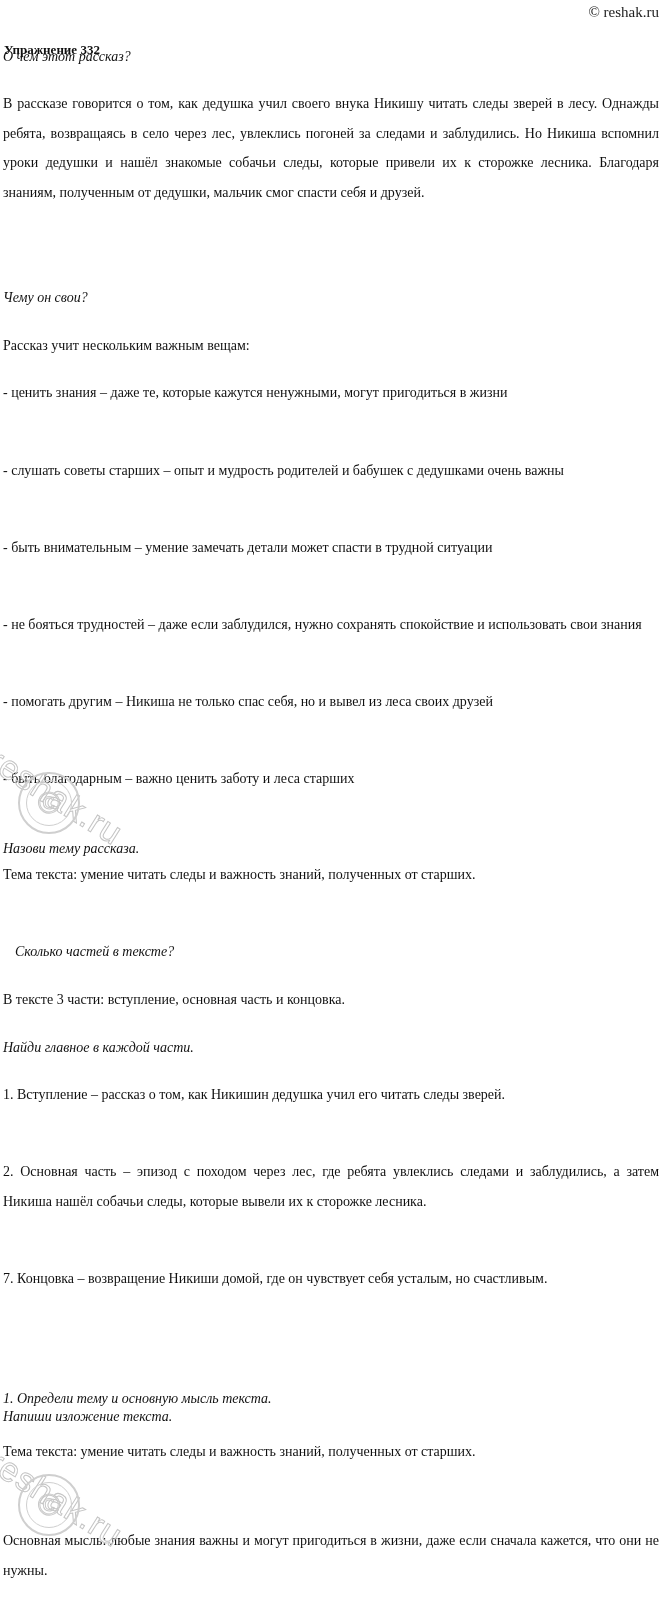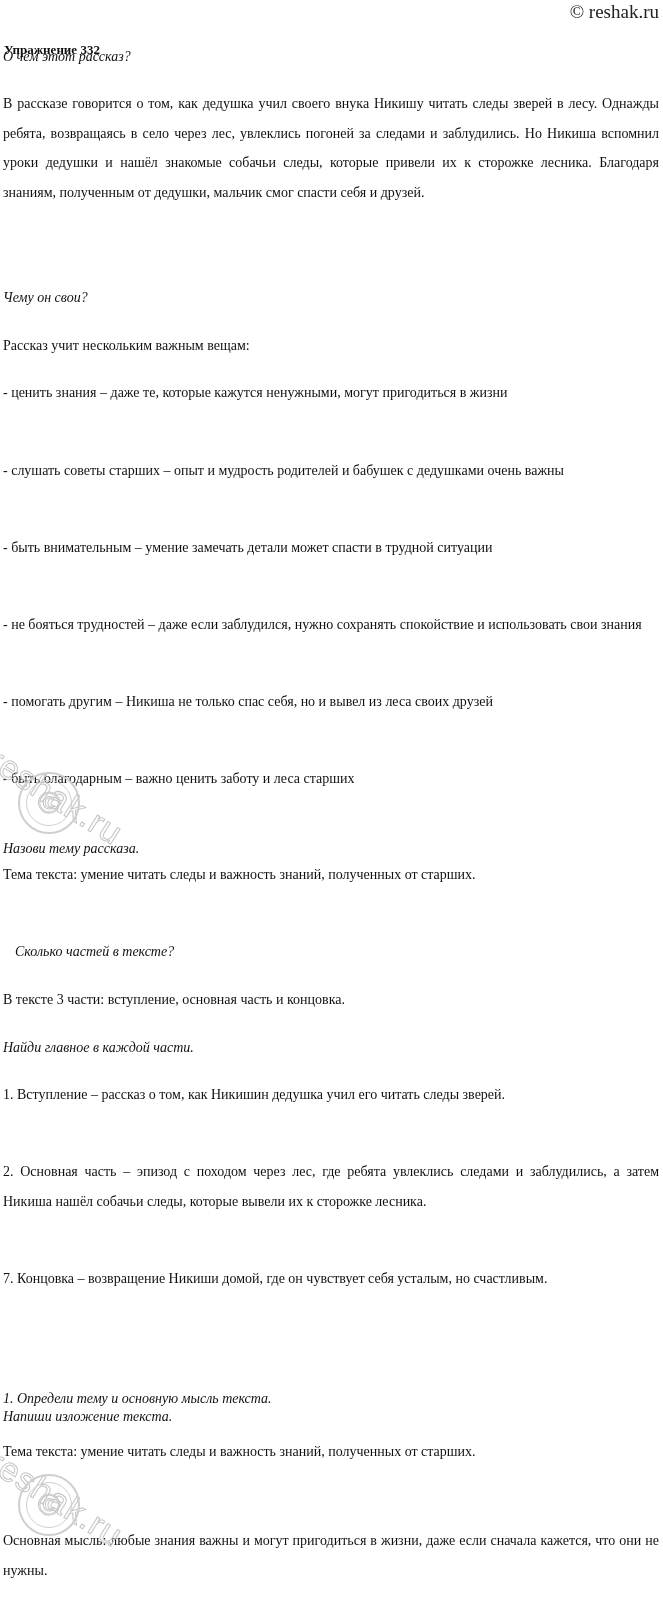--- a/index.html
+++ b/index.html
@@ -29,21 +29,21 @@
       font-weight: bold;
       font-size: 13px;
       line-height: 24px;
       color: #111;
       margin-top: 30px;
     }
     .copyright {
       position: absolute;
       right: 4px;
       top: 0px;
-      font-size: 19px;
+      font-size: 15px;
       line-height: 24px;
       color: #222;
     }
     .content {
       position: absolute;
       left: 3px;
       top: 0;
       width: 656px;
     }
     .para {

